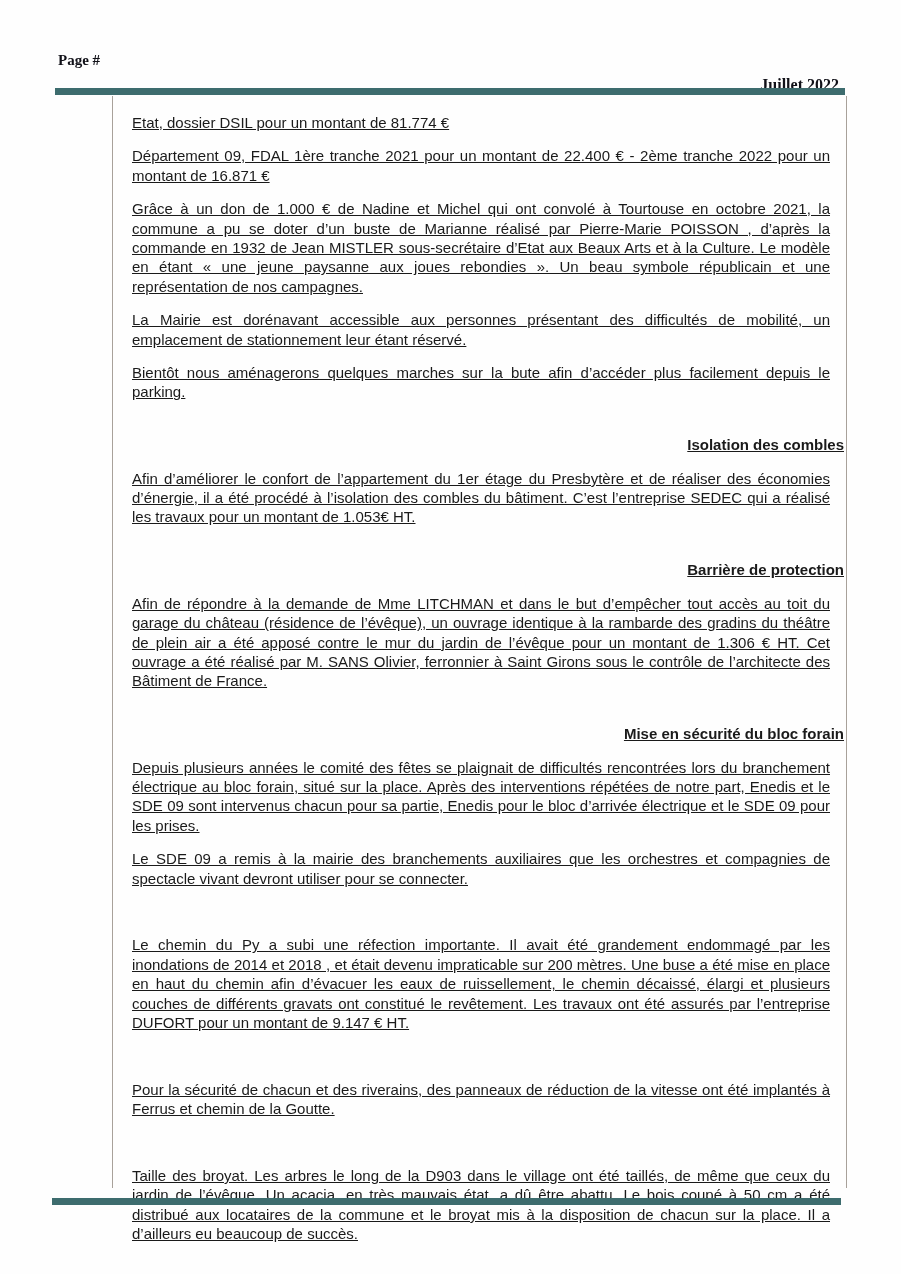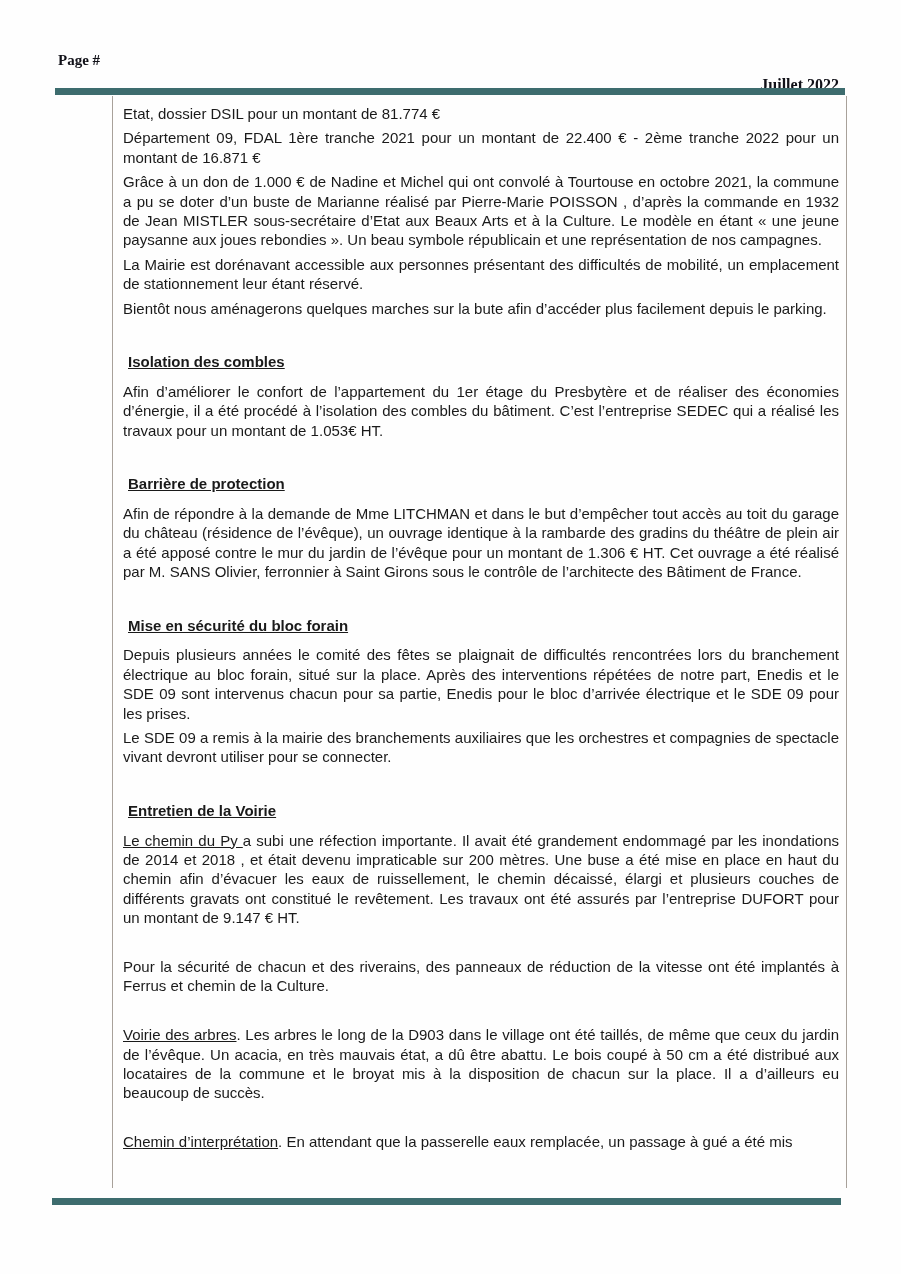--- a/index.html
+++ b/index.html
@@ -60,28 +60,29 @@
   .content {
     position: absolute;
     left: 118px;
     top: 99px;
     width: 726px;
     font-size: 15px;
     line-height: 19.4px;
     text-align: justify;
   }
   .para {
-    margin: 5px;
+    margin: 14px;
     text-align: justify;
+    text-decoration: underline;
   }
   .heading {
-    margin: 10px;
+    margin: 0;
     font-weight: bold;
     text-decoration: underline;
-    text-align: left;
+    text-align: right;
   }
   .spacer {
     height: 19.4px;
   }
   .u {
     text-decoration: underline;
   }
 </style>
 </head>
 <body>
@@ -104,24 +105,23 @@
       <div class="heading"><span>Isolation des combles</span></div>
       <p class="para"><span>Afin d’améliorer le confort de l’appartement du 1er étage du Presbytère et de réaliser des économies d’énergie, il a été procédé à l’isolation des combles du bâtiment. C’est l’entreprise SEDEC qui a réalisé les travaux pour un montant de 1.053€ HT.</span></p>
       <div class="spacer"></div>
       <div class="heading"><span>Barrière de protection</span></div>
       <p class="para"><span>Afin de répondre à la demande de Mme LITCHMAN et dans le but d’empêcher tout accès au toit du garage du château (résidence de l’évêque), un ouvrage identique à la rambarde des gradins du théâtre de plein air a été apposé contre le mur du jardin de l’évêque pour un montant de 1.306 € HT. Cet ouvrage a été réalisé par M. SANS Olivier, ferronnier à Saint Girons sous le contrôle de l’architecte des Bâtiment de France.</span></p>
       <div class="spacer"></div>
       <div class="heading"><span>Mise en sécurité du bloc forain</span></div>
       <p class="para"><span>Depuis plusieurs années le comité des fêtes se plaignait de difficultés rencontrées lors du branchement électrique au bloc forain, situé sur la place. Après des interventions répétées de notre part, Enedis et le SDE 09 sont intervenus chacun pour sa partie, Enedis pour le bloc d’arrivée électrique et le SDE 09 pour les prises.</span></p>
       <p class="para"><span>Le SDE 09 a remis à la mairie des branchements auxiliaires que les orchestres et compagnies de spectacle vivant devront utiliser pour se connecter.</span></p>
       <div class="spacer"></div>
-      <div class="heading"><span>Entretien de la Voirie</span></div>
       <p class="para"><span class="u">Le chemin du Py </span><span>a subi une réfection importante. Il avait été grandement endommagé par les inondations de 2014 et 2018 , et était devenu impraticable sur  200 mètres. Une buse a été mise en place en haut du chemin afin d’évacuer les eaux de ruissellement, le chemin décaissé, élargi et plusieurs couches de différents gravats ont constitué le revêtement. Les travaux ont été assurés par l’entreprise DUFORT pour un montant de 9.147 € HT.</span></p>
       <div class="spacer"></div>
-      <p class="para"><span>Pour la sécurité de chacun et des riverains, des panneaux de réduction de la vitesse ont été implantés à Ferrus et chemin de la Culture.</span></p>
+      <p class="para"><span>Pour la sécurité de chacun et des riverains, des panneaux de réduction de la vitesse ont été implantés à Ferrus et chemin de la Goutte.</span></p>
       <div class="spacer"></div>
-      <p class="para"><span class="u">Voirie des arbres</span><span>. Les arbres le long de la D903 dans le village ont été taillés, de même que ceux du jardin de l’évêque. Un acacia, en très mauvais état, a dû être abattu. Le bois coupé à 50 cm a été distribué aux locataires de la commune et le broyat mis à la disposition de chacun sur la place. Il a d’ailleurs eu beaucoup de succès.</span></p>
+      <p class="para"><span class="u">Taille des broyat</span><span>. Les arbres le long de la D903 dans le village ont été taillés, de même que ceux du jardin de l’évêque. Un acacia, en très mauvais état, a dû être abattu. Le bois coupé à 50 cm a été distribué aux locataires de la commune et le broyat mis à la disposition de chacun sur la place. Il a d’ailleurs eu beaucoup de succès.</span></p>
       <div class="spacer"></div>
       <p class="para"><span class="u">Chemin d’interprétation</span><span>. En attendant que la passerelle eaux remplacée, un passage à gué a été mis</span></p>
     </div>
 
   <div class="rule rule-bottom"></div>
 </div>
 
 </body></html>

